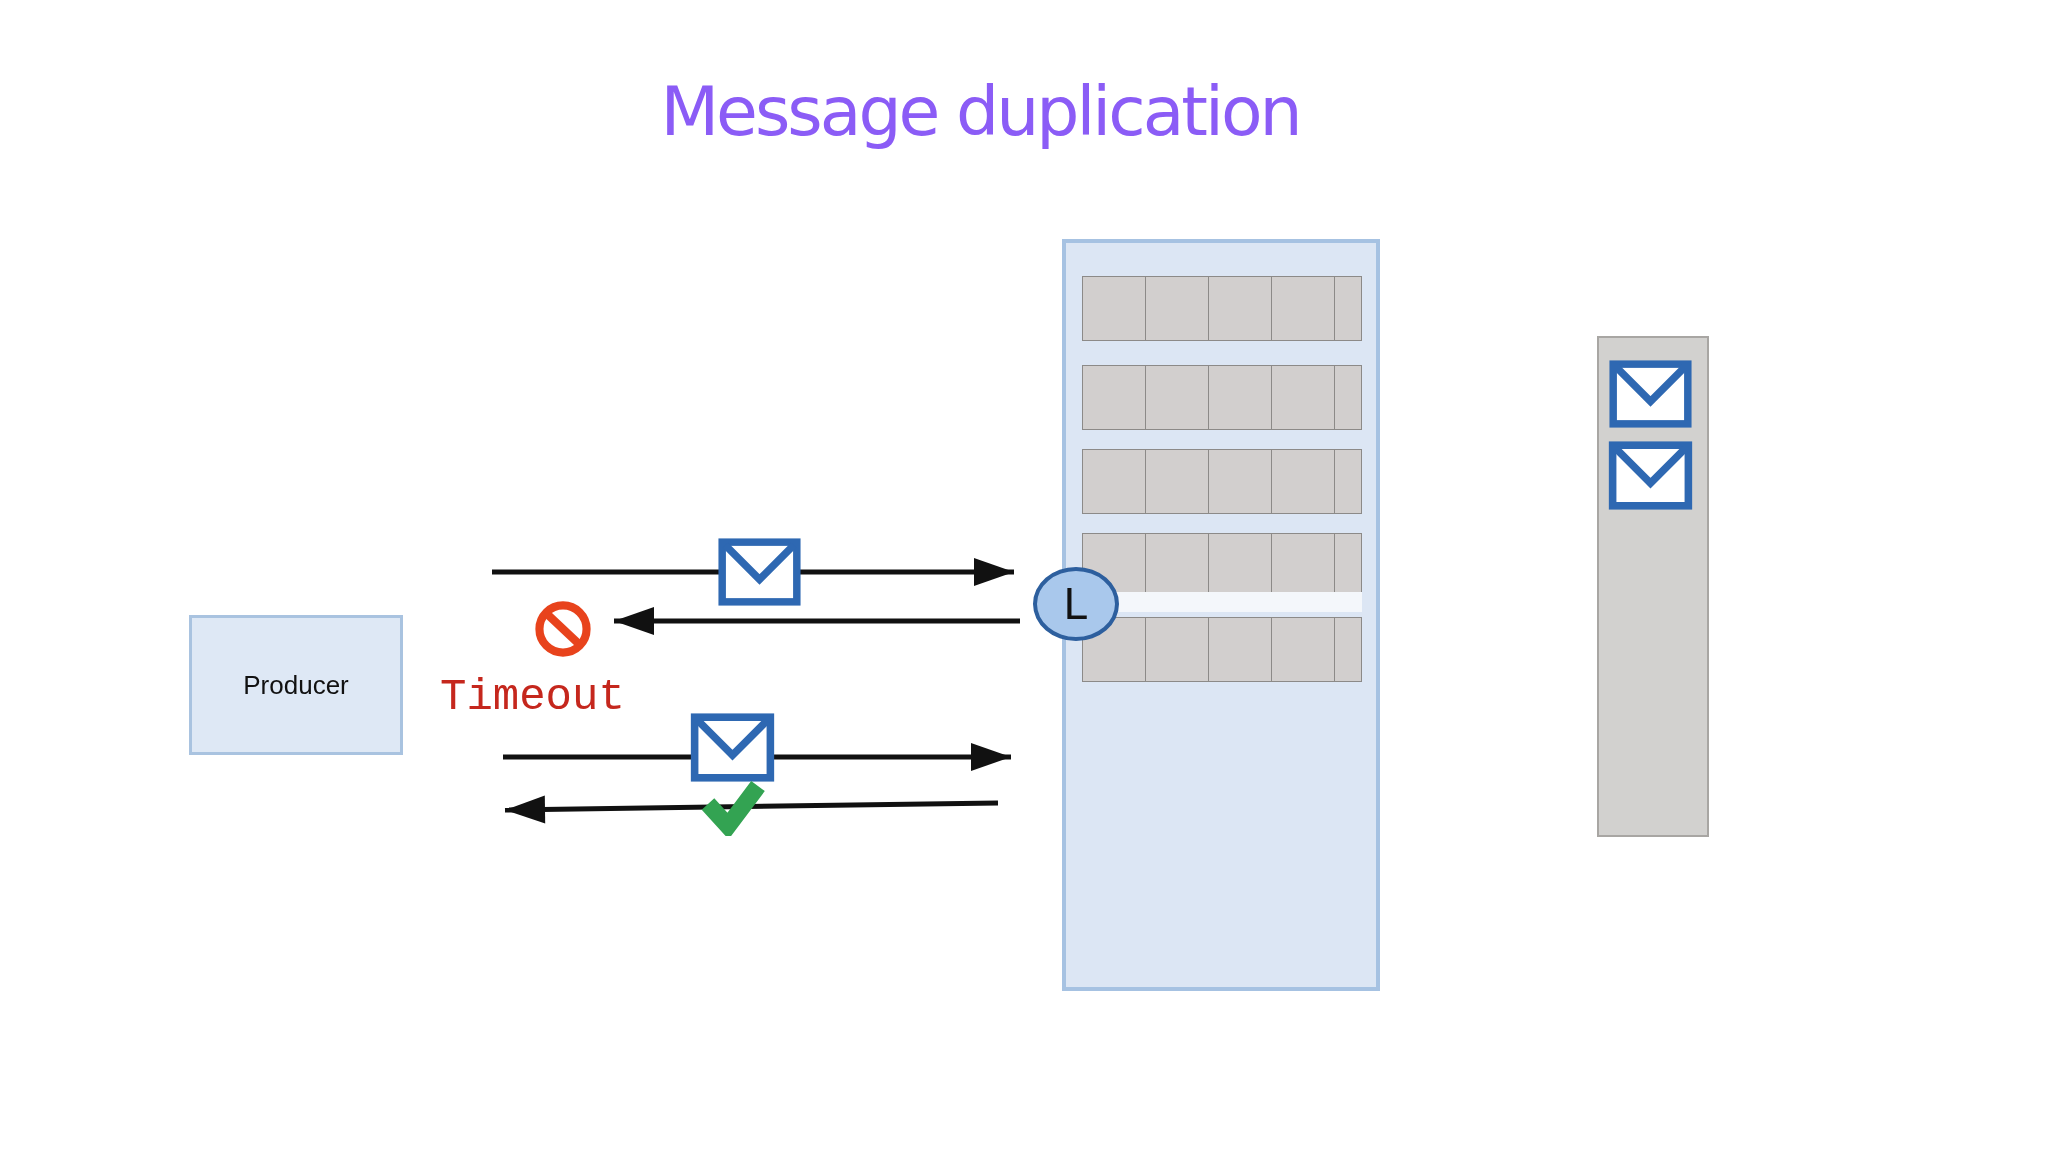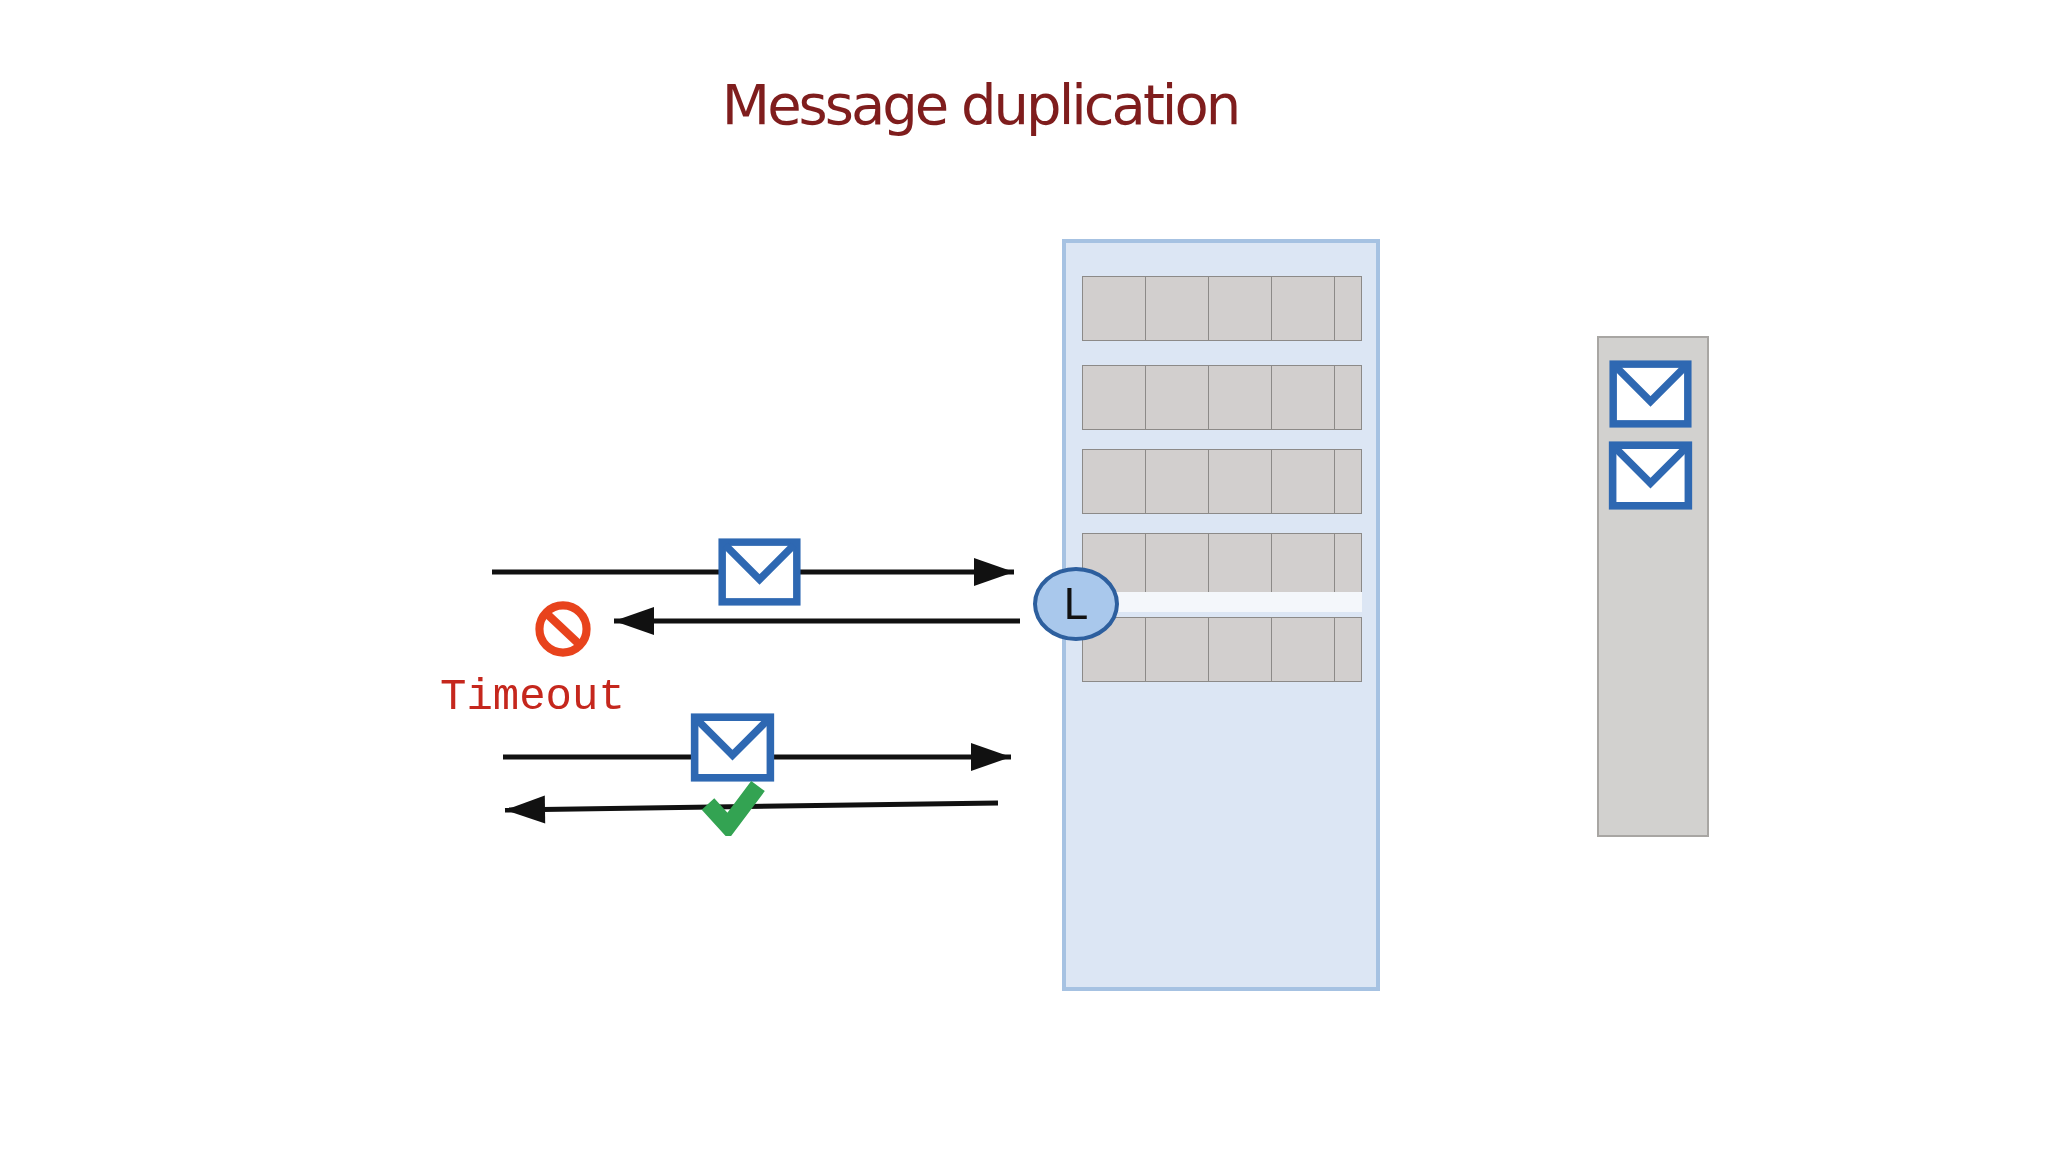--- a/index.html
+++ b/index.html
@@ -7,22 +7,22 @@
     position:relative;
     width:2048px;height:1152px;
     background:#ffffff;
     overflow:hidden;
     font-family:"Liberation Sans","DejaVu Sans",sans-serif;
   }
   
   .page-title{
     position:absolute;left:520px;top:72px;width:920px;
     text-align:center;
-    font-size:56px;font-weight:400;letter-spacing:-3px;
-    color:#7f1d1d;
+    font-size:68px;font-weight:400;letter-spacing:-3px;
+    color:#8b5cf6;
     font-family:"DejaVu Sans",sans-serif;
   }
   
   .producer-box{
     position:absolute;left:189px;top:615px;width:214px;height:140px;
     background:#dee8f5;border:3px solid #a9c3e0;
     box-sizing:border-box;
     display:flex;align-items:center;justify-content:center;
   }
   .producer-label{font-size:26px;color:#111;}
@@ -89,20 +89,23 @@
       <marker id="head" orient="auto" markerUnits="userSpaceOnUse" markerWidth="46" markerHeight="34" refX="42" refY="16">
         <path d="M2,2 L42,16 L2,30 Z" fill="#111111"></path>
       </marker>
     </defs>
     <line x1="492" y1="572" x2="1014" y2="572" stroke="#111111" stroke-width="5" marker-end="url(#head)"></line>
     <line x1="1020" y1="621" x2="614" y2="621" stroke="#111111" stroke-width="5" marker-end="url(#head)"></line>
     <line x1="503" y1="757" x2="1011" y2="757" stroke="#111111" stroke-width="5" marker-end="url(#head)"></line>
     <line x1="998" y1="803" x2="505" y2="810" stroke="#111111" stroke-width="5" marker-end="url(#head)"></line>
   </svg>
 
+  <div class="producer-box">
+    <span class="producer-label">Producer</span>
+  </div>
 
   <div class="broker-box">
     <div class="broker-log">
         <div class="log-row">
           <div class="log-cell"></div>
           <div class="log-cell"></div>
           <div class="log-cell"></div>
           <div class="log-cell"></div>
           <div class="log-cell"></div>
         </div>

